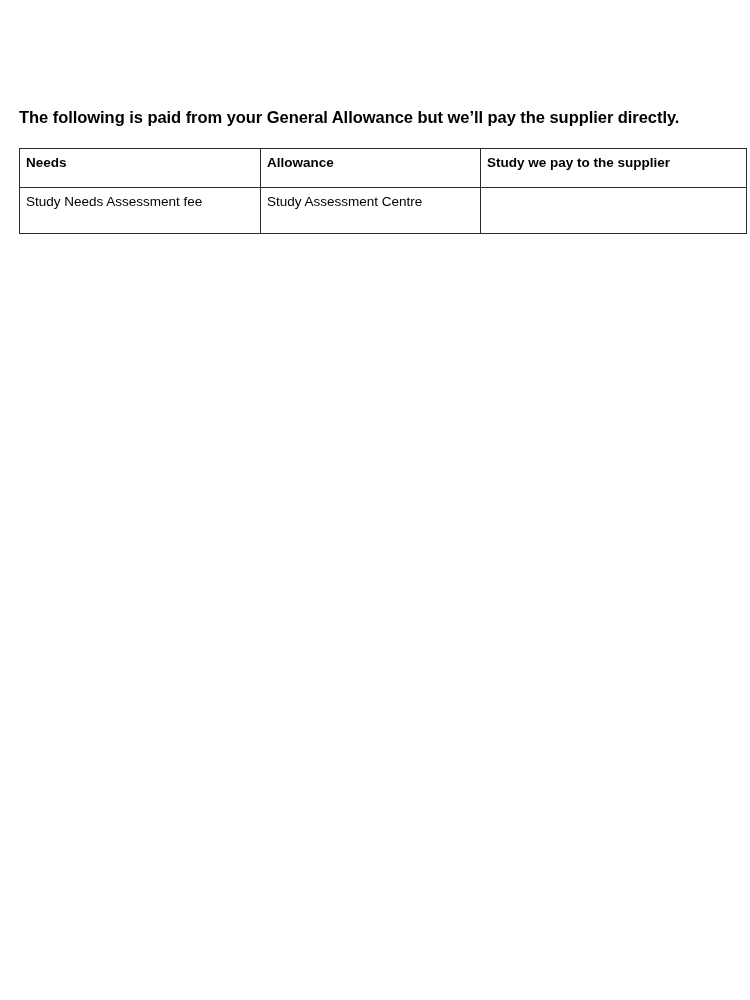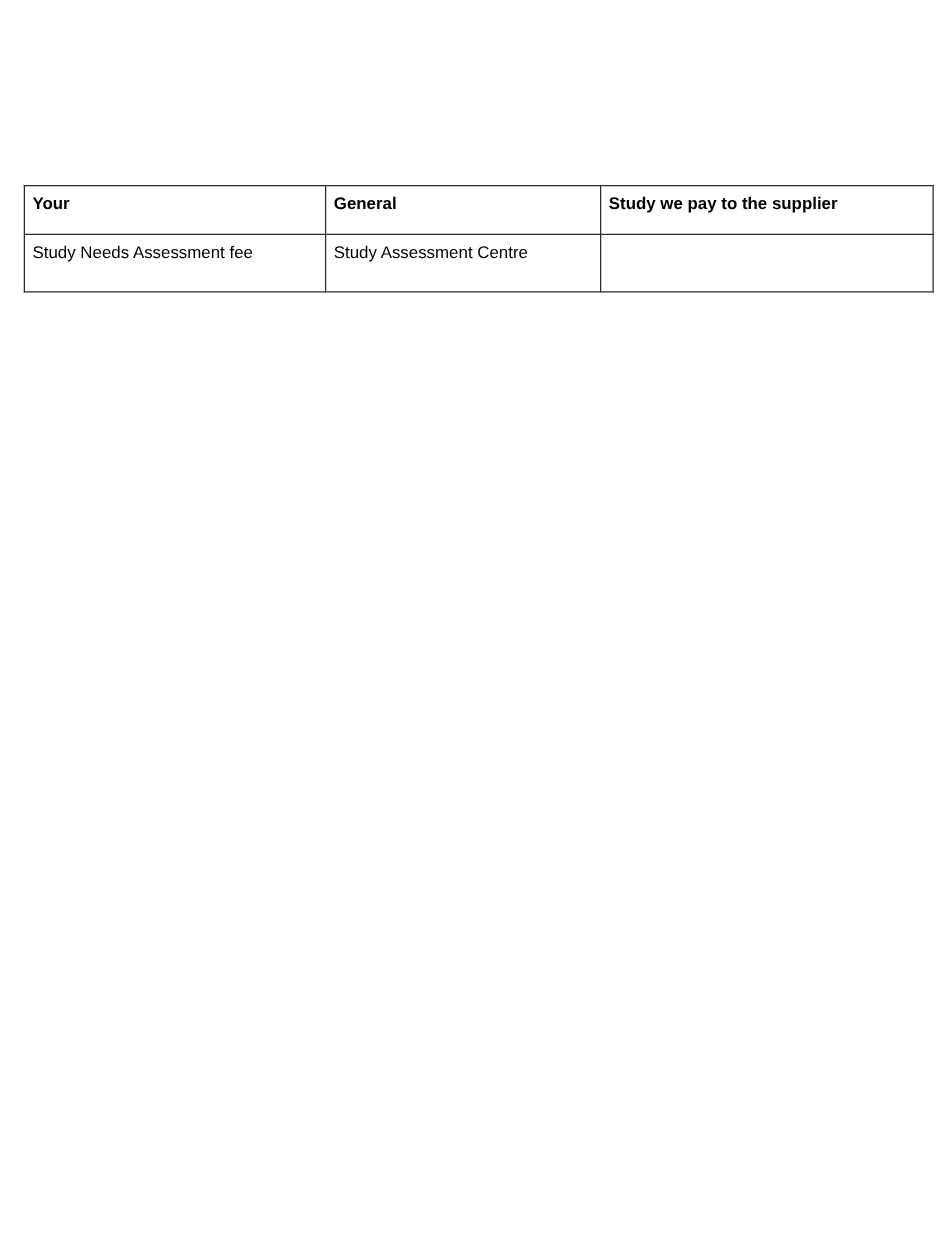--- a/index.html
+++ b/index.html
@@ -86,31 +86,32 @@
     margin-top: 41px;
   }
   .cell-empty { min-height: 1px; }
 </style>
 </head>
 <body>
 
 <div class="page">
 
 
+  <p class="intro-heading">The following is paid from your General Allowance but we’ll pay the supplier directly.</p>
 
   <table class="payment-table">
     <colgroup>
       <col class="c-item">
       <col class="c-supplier">
       <col class="c-amount">
     </colgroup>
     <thead>
       <tr>
-        <th>Your</th>
-        <th>General</th>
+        <th>Needs</th>
+        <th>Allowance</th>
         <th>Study we pay to the supplier</th>
       </tr>
     </thead>
     <tbody>
       <tr>
         <td>Study Needs Assessment fee</td>
         <td>Study Assessment Centre</td>
         <td class="cell-empty"></td>
       </tr>
     </tbody>

